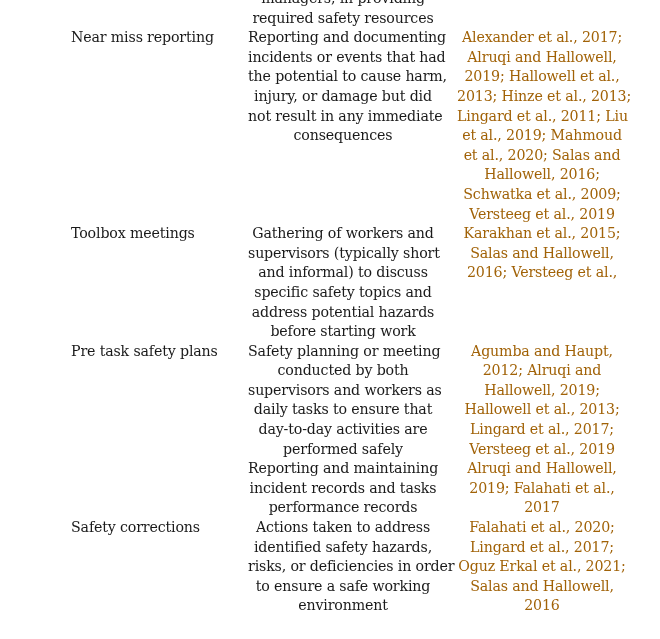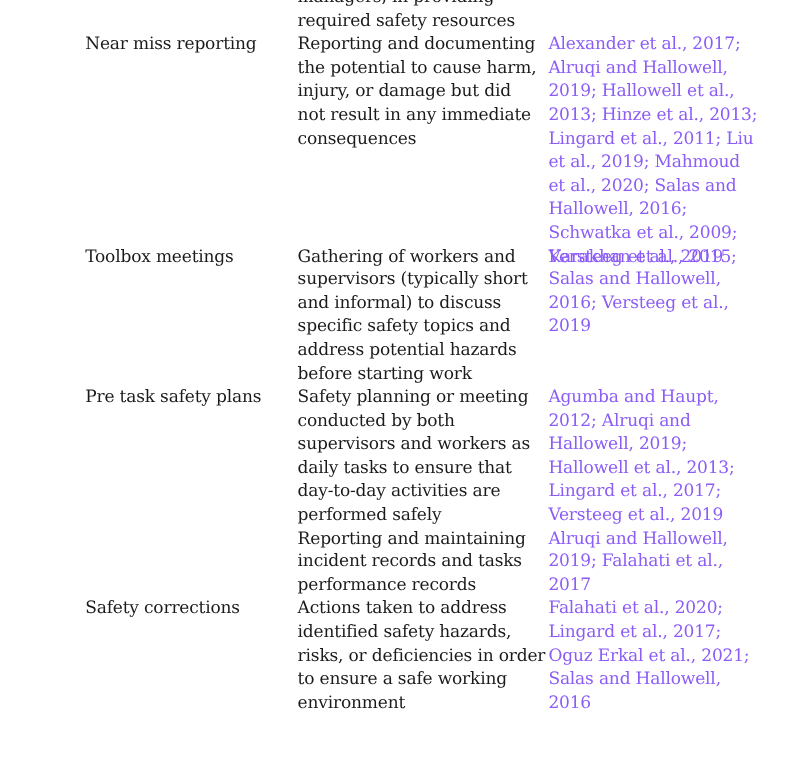--- a/index.html
+++ b/index.html
@@ -39,40 +39,41 @@
     .col-desc {
       margin-left: 248px;
       width: 190px;
     }
     .col-refs {
       position: absolute;
       left: 457px;
       width: 170px;
       color: #2a8fd6;
     }
-    .line { display: block; white-space: nowrap; }
-    .ref-link { color: #8b5cf6; text-decoration: none; cursor: pointer; }
+    .line { display: block; white-space: nowrap; text-align: center; }
+    .ref-link { color: #a16207; text-decoration: none; cursor: pointer; }
   </style>
 </head>
 <body>
 
 <div class="page">
 
   <div class="row">
     <div class="cell col-term"></div>
     <div class="cell col-desc">
       <span class="line">managers, in providing</span>
       <span class="line">required safety resources</span>
     </div>
   </div>
 
   <div class="row">
     <div class="cell col-term">Near miss reporting</div>
     <div class="cell col-desc">
       <span class="line">Reporting and documenting</span>
+      <span class="line">incidents or events that had</span>
       <span class="line">the potential to cause harm,</span>
       <span class="line">injury, or damage but did</span>
       <span class="line">not result in any immediate</span>
       <span class="line">consequences</span>
     </div>
     <div class="cell col-refs">
       <a class="line ref-link">Alexander et al., 2017;</a>
       <a class="line ref-link">Alruqi and Hallowell,</a>
       <a class="line ref-link">2019; Hallowell et al.,</a>
       <a class="line ref-link">2013; Hinze et al., 2013;</a>
@@ -94,21 +95,20 @@
       <span class="line">supervisors (typically short</span>
       <span class="line">and informal) to discuss</span>
       <span class="line">specific safety topics and</span>
       <span class="line">address potential hazards</span>
       <span class="line">before starting work</span>
     </div>
     <div class="cell col-refs">
       <a class="line ref-link">Karakhan et al., 2015;</a>
       <a class="line ref-link">Salas and Hallowell,</a>
       <a class="line ref-link">2016; Versteeg et al.,</a>
-      <a class="line ref-link">2019</a>
     </div>
   </div>
 
   <div class="row">
     <div class="cell col-term">Pre task safety plans</div>
     <div class="cell col-desc">
       <span class="line">Safety planning or meeting</span>
       <span class="line">conducted by both</span>
       <span class="line">supervisors and workers as</span>
       <span class="line">daily tasks to ensure that</span>

